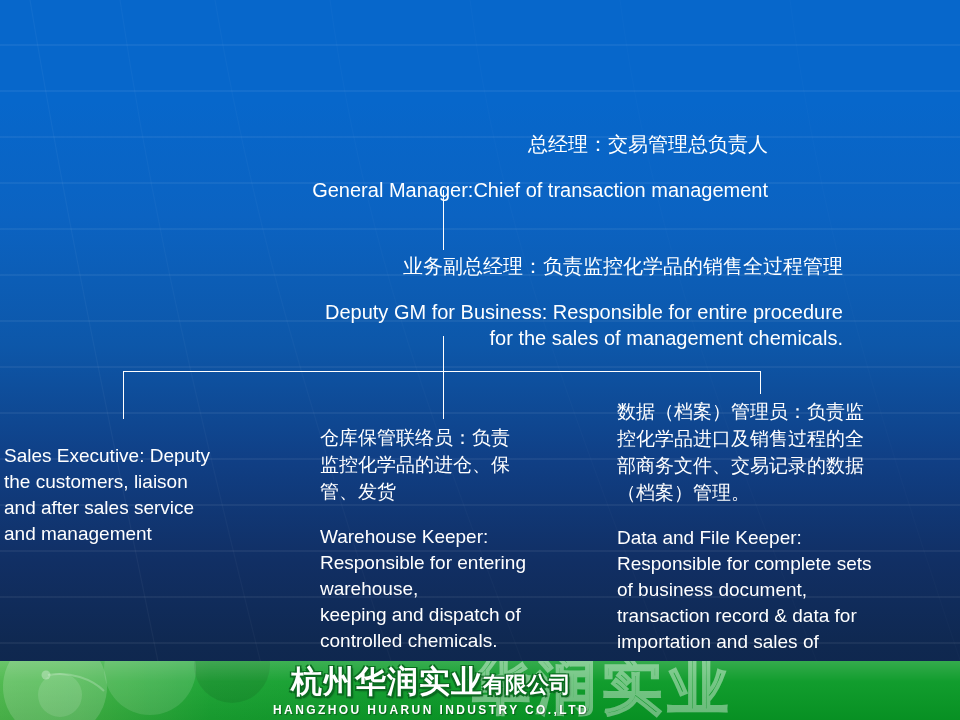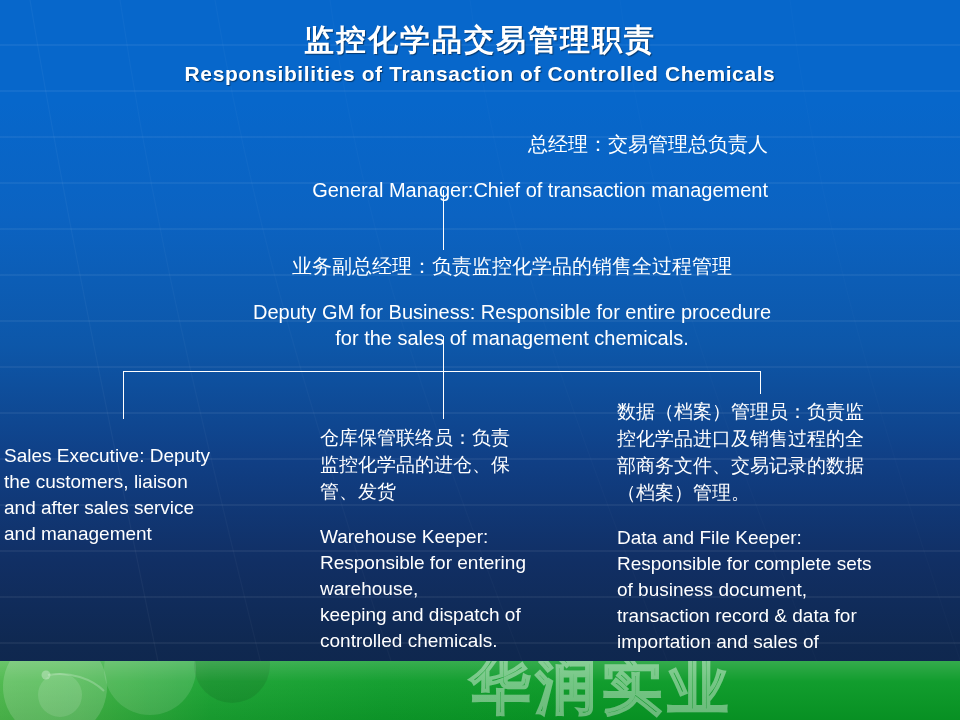--- a/index.html
+++ b/index.html
@@ -84,24 +84,24 @@
 
   
   #node-gm {
     left: 128px;
     top: 130px;
     width: 640px;
     text-align: right;
   }
   
   #node-deputy {
-    left: 172px;
+    left: 163px;
     top: 252px;
     width: 680px;
-    text-align: center;
+    text-align: right;
   }
   
   #node-sales {
     left: 4px;
     top: 424px;
     width: 300px;
     text-align: left;
   }
   #node-warehouse {
     left: 320px;
@@ -204,24 +204,20 @@
   <svg class="bg-curves" width="960" height="720" viewBox="0 0 960 720">
     <path d="M 30 0 C 60 180 90 330 170 720" stroke="rgba(255,255,255,0.13)" stroke-width="1.2" fill="none"></path>
     <path d="M 120 0 C 150 200 185 360 275 720" stroke="rgba(255,255,255,0.10)" stroke-width="1.2" fill="none"></path>
     <path d="M 215 0 C 250 210 300 380 410 720" stroke="rgba(255,255,255,0.09)" stroke-width="1.2" fill="none"></path>
     <path d="M 330 0 C 360 220 420 400 545 720" stroke="rgba(255,255,255,0.07)" stroke-width="1.2" fill="none"></path>
     <path d="M 470 0 C 500 230 570 410 690 720" stroke="rgba(255,255,255,0.06)" stroke-width="1.2" fill="none"></path>
     <path d="M 620 0 C 650 230 720 420 840 720" stroke="rgba(255,255,255,0.05)" stroke-width="1.2" fill="none"></path>
     <path d="M 790 0 C 820 230 880 420 960 660" stroke="rgba(255,255,255,0.05)" stroke-width="1.2" fill="none"></path>
   </svg>
 
-  <div class="title-wrap">
-    <div class="title-cn">监控化学品交易管理职责</div>
-    <div class="title-en">Responsibilities of Transaction of Controlled Chemicals</div>
-  </div>
 
   <div class="node" id="node-gm">
     <div class="cn">总经理：交易管理总负责人</div>
     <div class="en">General Manager:Chief of transaction management</div>
   </div>
 
   <div class="conn v" style="left:443px; top:190px; height:60px;"></div>
 
   <div class="node" id="node-deputy">
     <div class="cn">业务副总经理：负责监控化学品的销售全过程管理</div>
@@ -273,15 +269,19 @@
       <circle cx="150" cy="8" r="46" fill="rgba(255,255,255,0.12)"></circle>
       <circle cx="232" cy="4" r="38" fill="rgba(0,0,0,0.09)"></circle>
       <circle cx="60" cy="34" r="22" fill="rgba(255,255,255,0.13)"></circle>
       <path d="M 48 14 C 70 10 92 18 104 30" stroke="rgba(255,255,255,0.22)" stroke-width="2" fill="none"></path>
       <circle cx="46" cy="14" r="4.5" fill="rgba(255,255,255,0.30)"></circle>
     </svg>
 
     <div class="banner-watermark">华润实业</div>
     <div class="banner-sheen"></div>
 
+    <div class="logo-block">
+      <div class="logo-cn"><span>杭州华润实业</span><span class="small">有限公司</span></div>
+      <div class="logo-en">HANGZHOU  HUARUN  INDUSTRY  CO.,LTD</div>
+    </div>
   </div>
 
 </div>
 
 </body></html>

